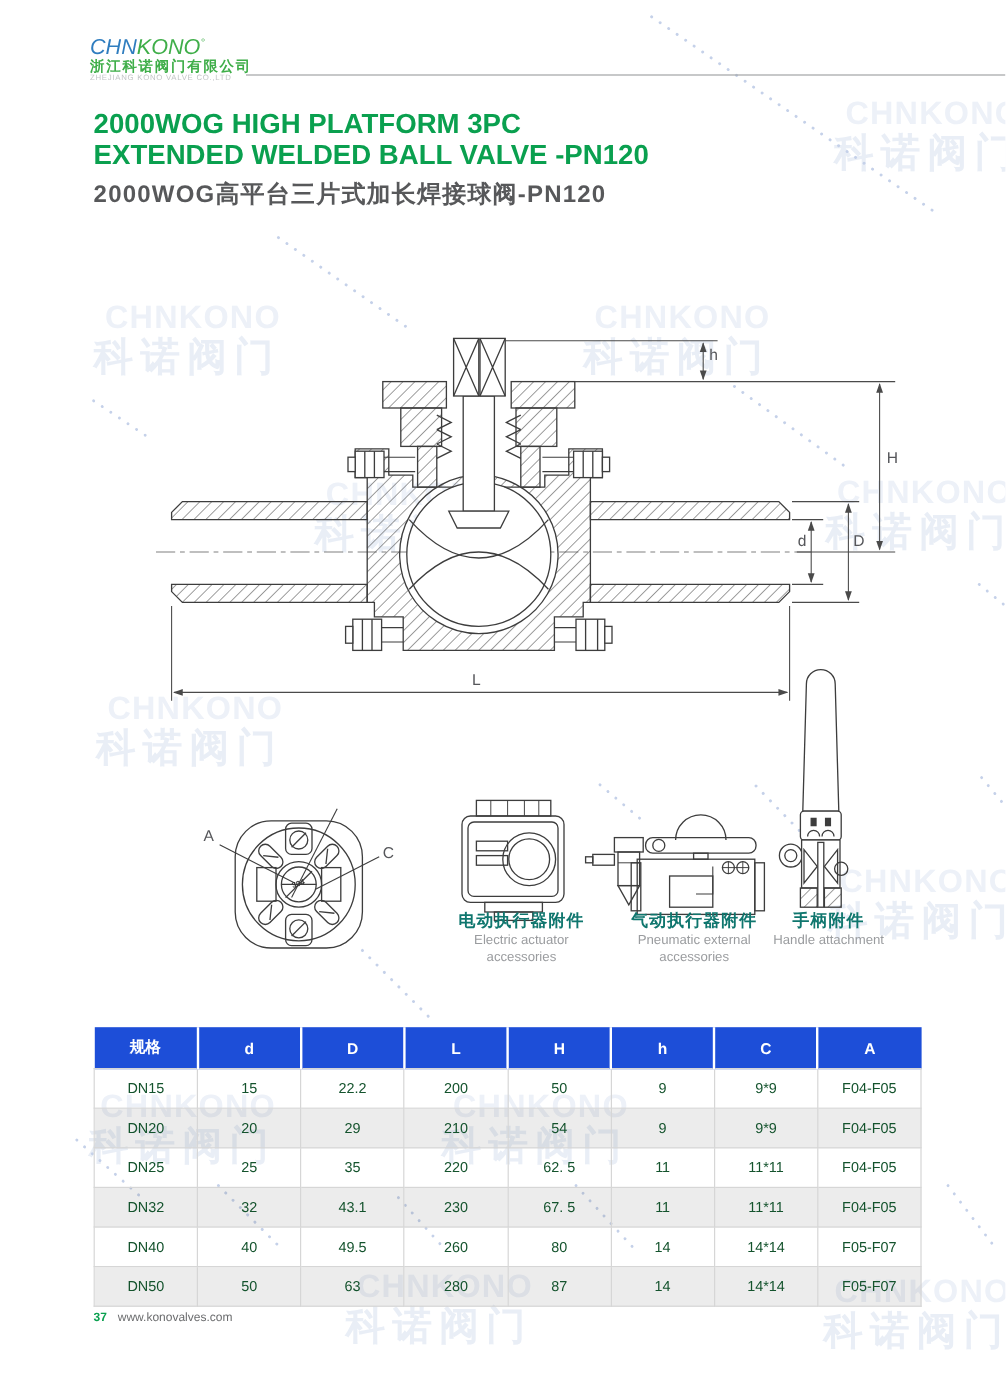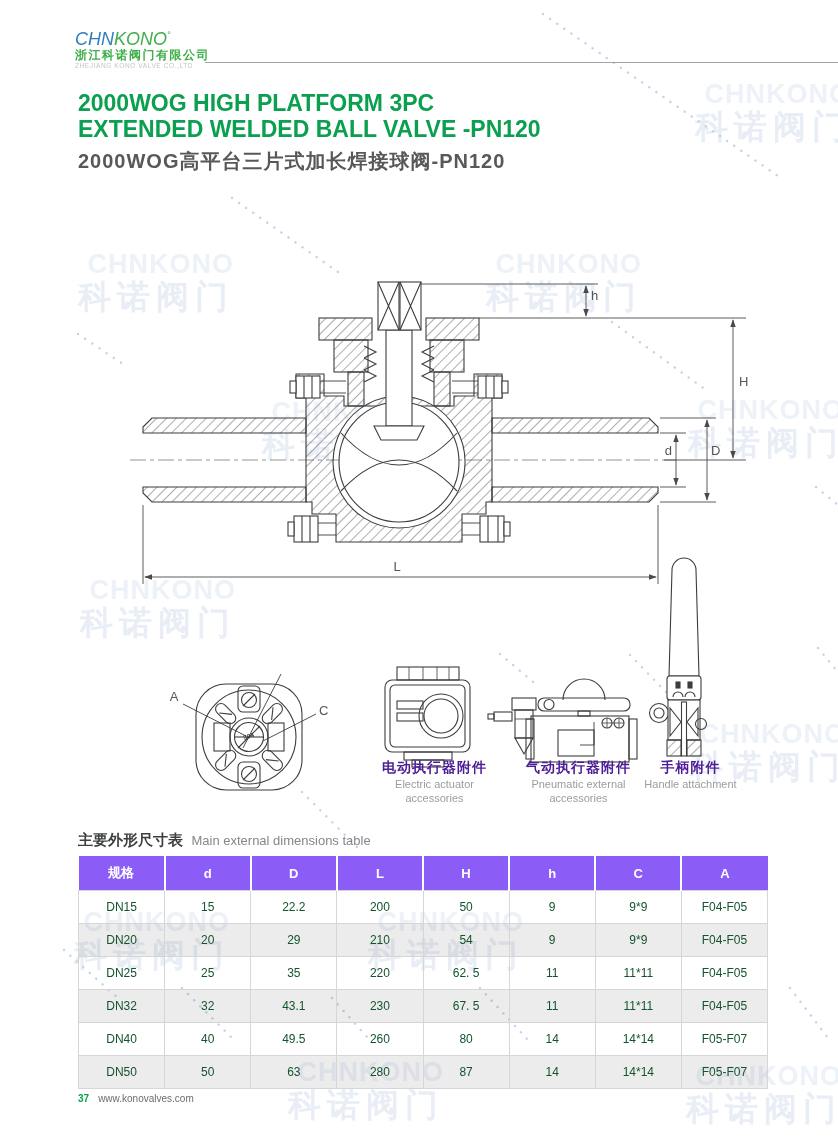--- a/index.html
+++ b/index.html
@@ -23,29 +23,29 @@
   .hdr-rule{position:absolute;left:205px;top:62px;width:633px;height:1px;background:#a3a4a6;}
   
   .title-block{position:absolute;left:78px;top:90px;z-index:3;}
   .title-en{font-size:23px;line-height:26px;font-weight:bold;color:#0aa04f;letter-spacing:0;}
   .title-cn{font-size:20px;font-weight:bold;color:#57585a;margin-top:6px;letter-spacing:1px;}
   
   .drawing-layer{position:absolute;inset:0;z-index:2;}
   .dimtext{font-family:"Liberation Sans",sans-serif;font-size:13px;fill:#55565a;}
   
   .caption{position:absolute;z-index:3;text-align:center;}
-  .cap-cn{font-size:14px;font-weight:bold;color:#4c1d95;letter-spacing:1px;}
+  .cap-cn{font-size:14px;font-weight:bold;color:#0f766e;letter-spacing:1px;}
   .cap-en{font-size:11px;color:#9a9c9f;line-height:14px;}
   
   .tbl-title{position:absolute;left:78px;top:831px;z-index:3;}
   .tbl-title .cn{font-size:15px;font-weight:bold;color:#3e3f41;}
   .tbl-title .en{font-size:13px;color:#85878a;margin-left:4px;}
   table.dims{position:absolute;left:78px;top:856px;width:690px;z-index:3;
              border-collapse:collapse;table-layout:fixed;}
-  table.dims th{background:#8b5cf6;color:#fff;font-size:13px;font-weight:bold;height:32px;
+  table.dims th{background:#1d4ed8;color:#fff;font-size:13px;font-weight:bold;height:32px;
                 border-left:2px solid #fff;}
   table.dims th:first-child{border-left:none;}
   table.dims td{height:30px;text-align:center;font-size:12px;color:#14532d;
                 border:1px solid #d6d6d6;background:transparent;}
   table.dims tr.alt td{background:rgba(90,90,90,0.115);}
   
   .footer{position:absolute;left:78px;top:1077px;z-index:3;font-size:10px;margin-top:16px;}
   .footer .pg{color:#0aa04f;font-weight:bold;margin-right:9px;}
   .footer .url{color:#6b6c6e;}
 </style>
@@ -316,24 +316,20 @@
   <div class="caption" style="left:496px;top:759px;width:165px;">
     <div class="cap-cn">气动执行器附件</div>
     <div class="cap-en">Pneumatic external</div>
     <div class="cap-en">accessories</div>
   </div>
   <div class="caption" style="left:618px;top:759px;width:145px;">
     <div class="cap-cn">手柄附件</div>
     <div class="cap-en">Handle attachment</div>
   </div>
 
-  <div class="tbl-title">
-    <span class="cn">主要外形尺寸表</span>
-    <span class="en">Main external dimensions table</span>
-  </div>
 
   <table class="dims">
     <thead>
         <tr id="dims-head-row">
           <th>规格</th>
           <th>d</th>
           <th>D</th>
           <th>L</th>
           <th>H</th>
           <th>h</th>

